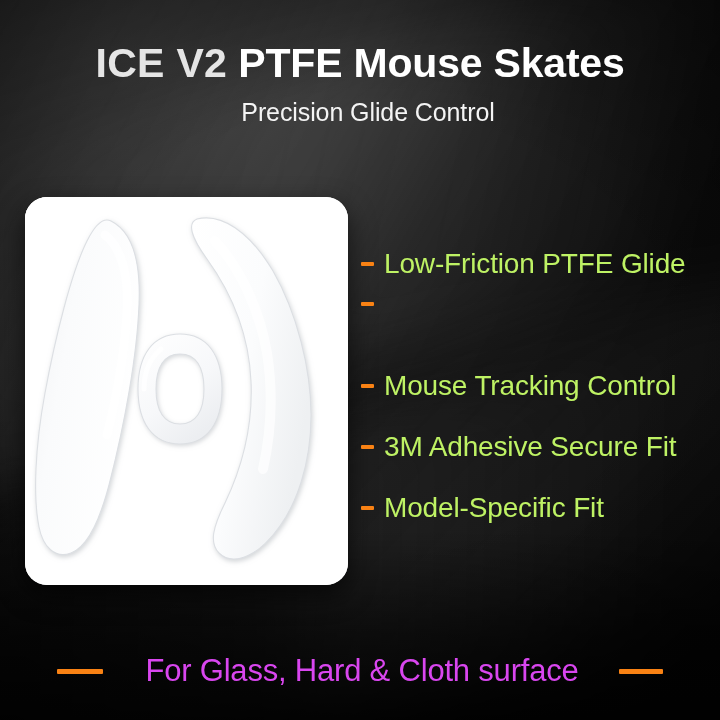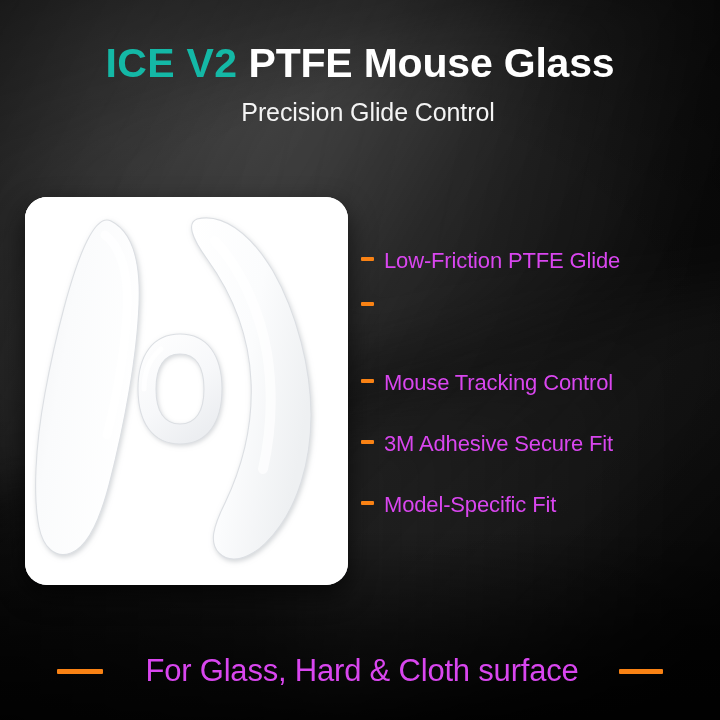--- a/index.html
+++ b/index.html
@@ -95,21 +95,21 @@
   .title {
     font-size: 41px;
     font-weight: 700;
     line-height: 1.06;
     letter-spacing: -0.2px;
     color: #ffffff;
     margin: 0;
     white-space: nowrap;
   }
   .title .brand {
-    color: #14b8a6;
+    color: #e5e5e5;
     font-weight: 700;
     letter-spacing: 0.3px;
   }
   .subtitle {
     margin: 13px 0 0 0;
     font-size: 25px;
     font-weight: 500;
     color: #f4f4f4;
     letter-spacing: -0.1px;
     padding-left: 16px;
@@ -147,23 +147,23 @@
   .dash {
     flex: 0 0 auto;
     width: 13px;
     height: 4px;
     background: #F98214;
     border-radius: 1px;
     margin-right: 10px;
     transform: translateY(-7px);
   }
   .feature-label {
-    font-size: 22px;
+    font-size: 28px;
     font-weight: 500;
-    color: #d946ef;
+    color: #bef264;
     letter-spacing: -0.15px;
     white-space: nowrap;
   }
 
   
   .banner {
     position: absolute;
     left: 0; right: 0;
     top: 641px;
     height: 60px;
@@ -195,21 +195,21 @@
 
   <div class="bg-base"></div>
   <div class="bg-streak streak-a"></div>
   <div class="bg-streak streak-b"></div>
   <div class="bg-streak streak-c"></div>
   <div class="bg-streak streak-d"></div>
   <div class="bg-vignette"></div>
   <div class="bg-darkbottom"></div>
 
   <div class="header">
-    <h1 class="title"><span class="brand">ICE V2</span> <span>PTFE Mouse Glass</span></h1>
+    <h1 class="title"><span class="brand">ICE V2</span> <span>PTFE Mouse Skates</span></h1>
     <p class="subtitle">Precision Glide Control</p>
   </div>
 
   <div class="product-card">
     <svg class="product-svg" viewBox="0 0 323 388">
       <defs>
         <linearGradient id="gLeft" x1="0" y1="0" x2="1" y2="0.55">
           <stop offset="0%" stop-color="#f0f1f3"></stop>
           <stop offset="38%" stop-color="#fafbfc"></stop>
           <stop offset="100%" stop-color="#ffffff"></stop>

